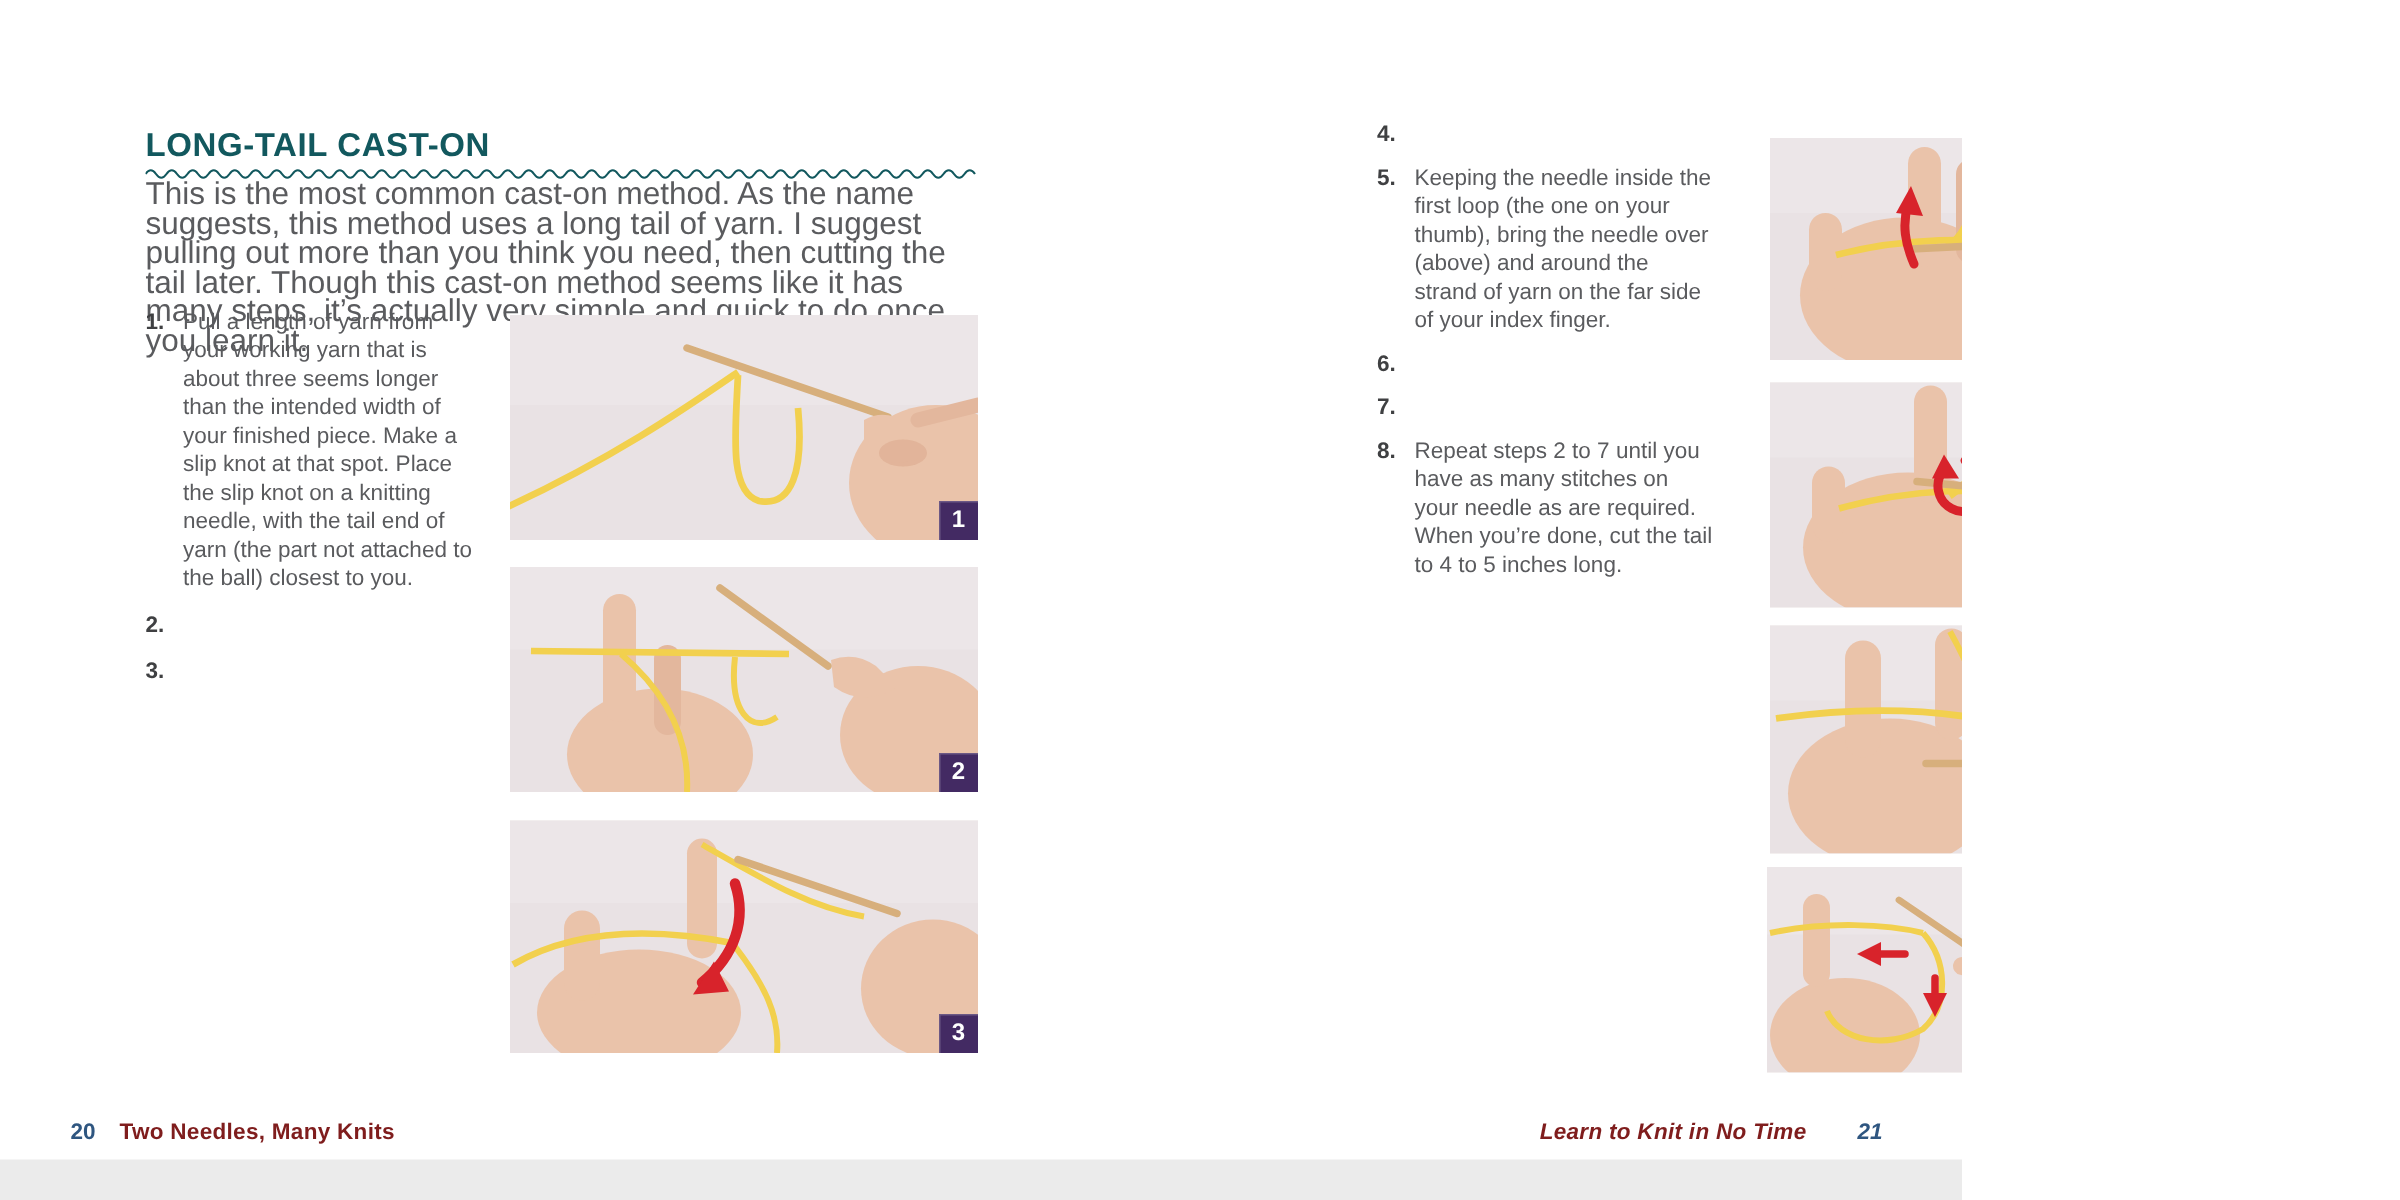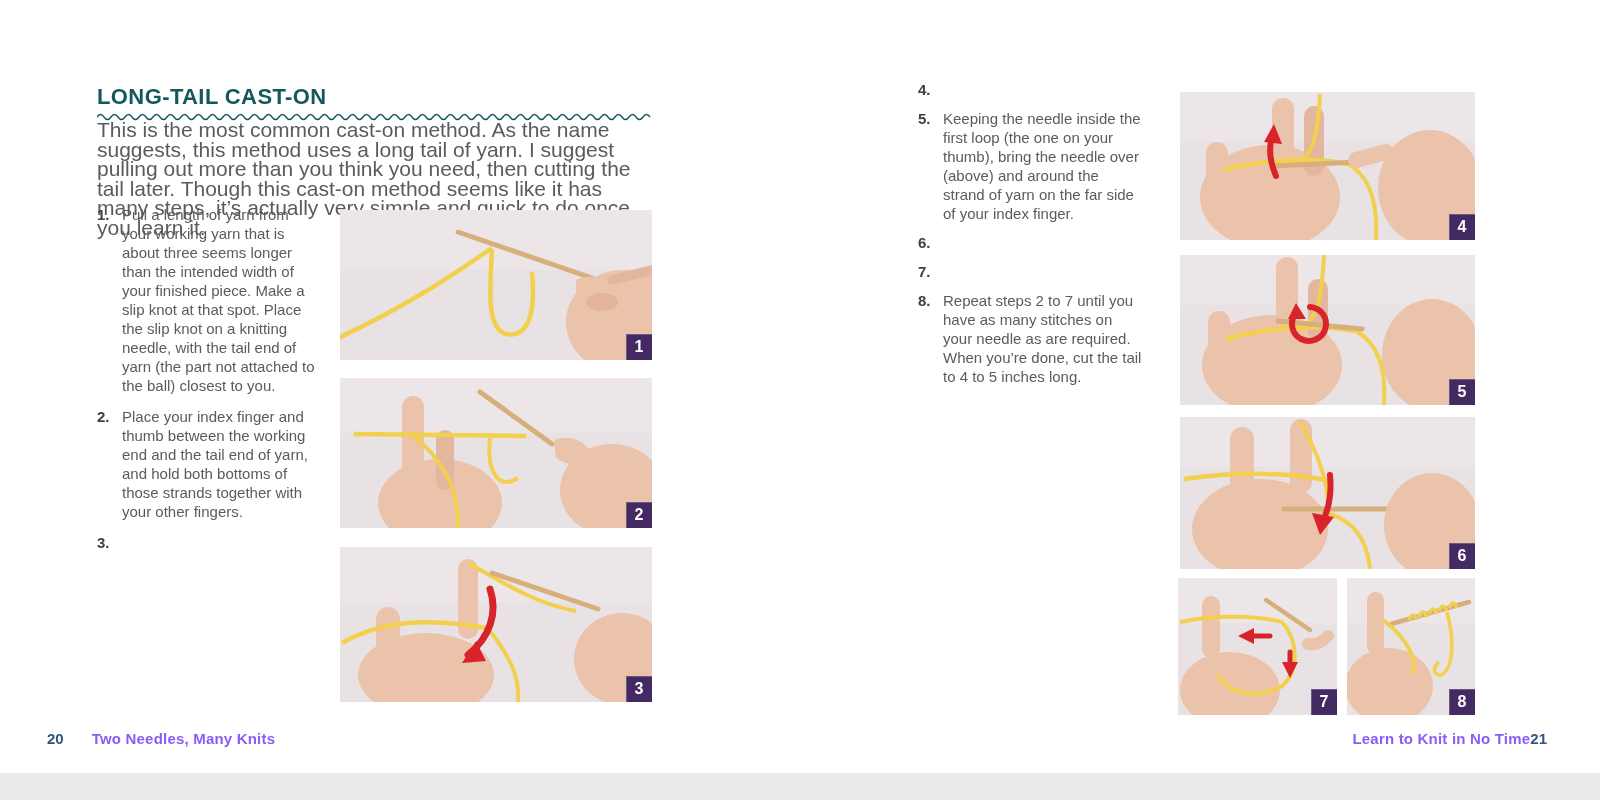--- a/index.html
+++ b/index.html
@@ -1,17 +1,17 @@
 <!DOCTYPE html>
 <html><head>
 <meta charset="utf-8">
 <style>
   html,body{margin:0;padding:0;background:#ffffff;}
   .spread{
-    position:relative;width:1600px;height:800px;background:#ffffff;overflow:hidden;
+    position:relative;width:1308px;height:800px;background:#ffffff;overflow:hidden;
     font-family:"Liberation Sans","DejaVu Sans",sans-serif;
     -webkit-font-smoothing:antialiased;
   }
   .bottom-edge{position:absolute;left:0;top:773px;width:1600px;height:27px;background:#ebebeb;}
 
   
   .heading{
     position:absolute;left:97px;top:84px;width:560px;
     font-size:22px;font-weight:bold;letter-spacing:.4px;color:#12585e;
   }
@@ -38,24 +38,24 @@
   .p1{left:340px;top:210px;width:312px;height:150px;}
   .p2{left:340px;top:378px;width:312px;height:150px;}
   .p3{left:340px;top:547px;width:312px;height:155px;}
   .p4{left:1180px;top:92px;width:295px;height:148px;}
   .p5{left:1180px;top:255px;width:295px;height:150px;}
   .p6{left:1180px;top:417px;width:295px;height:152px;}
   .p7{left:1178px;top:578px;width:159px;height:137px;}
   .p8{left:1347px;top:578px;width:128px;height:137px;}
 
   
-  .footer-left{position:absolute;left:47px;top:730px;display:flex;gap:28px;align-items:baseline;}
-  .footer-right{position:absolute;right:53px;top:730px;display:flex;align-items:baseline;}
+  .footer-left{position:absolute;left:47px;top:730px;display:flex;gap:16px;align-items:baseline;}
+  .footer-right{position:absolute;right:53px;top:730px;display:flex;gap:34px;align-items:baseline;font-style:italic;}
   .page-num{font-size:15px;font-weight:bold;color:#2f5680;}
-  .footer-title{font-size:15px;font-weight:bold;color:#8b5cf6;letter-spacing:.2px;}
+  .footer-title{font-size:15px;font-weight:bold;color:#7f1d1d;letter-spacing:.2px;margin-top:16px;}
 </style>
 </head>
 <body>
 
 <div class="spread">
 
   <div class="heading">LONG-TAIL CAST-ON</div>
 
   <div class="wavy">
     <svg viewBox="0 0 556 12" preserveAspectRatio="none">
@@ -65,21 +65,20 @@
 
   <div class="intro">This is the most common cast-on method. As the name suggests, this method uses a long tail of yarn. I suggest pulling out more than you think you need, then cutting the tail later. Though this cast-on method seems like it has many steps, it’s actually very simple and quick to do once you learn it.</div>
 
   <div class="steps-left">
     <div class="step">
       <span class="step-num">1.</span>
       <span class="step-text">Pull a length of yarn from your working yarn that is about three seems longer than the intended width of your finished piece. Make a slip knot at that spot. Place the slip knot on a knitting needle, with the tail end of yarn (the part not attached to the ball) closest to you.</span>
     </div>
     <div class="step">
       <span class="step-num">2.</span>
-      <span class="step-text">Place your index finger and thumb between the working end and the tail end of yarn, and hold both bottoms of those strands together with your other fingers.</span>
     </div>
     <div class="step">
       <span class="step-num">3.</span>
     </div>
   </div>
 
   <div class="photo p1">
     <svg viewBox="0 0 312 150" preserveAspectRatio="none">
       <rect width="312" height="150" fill="#e9e2e4"></rect>
       <rect width="312" height="60" fill="#ece6e8"></rect>

